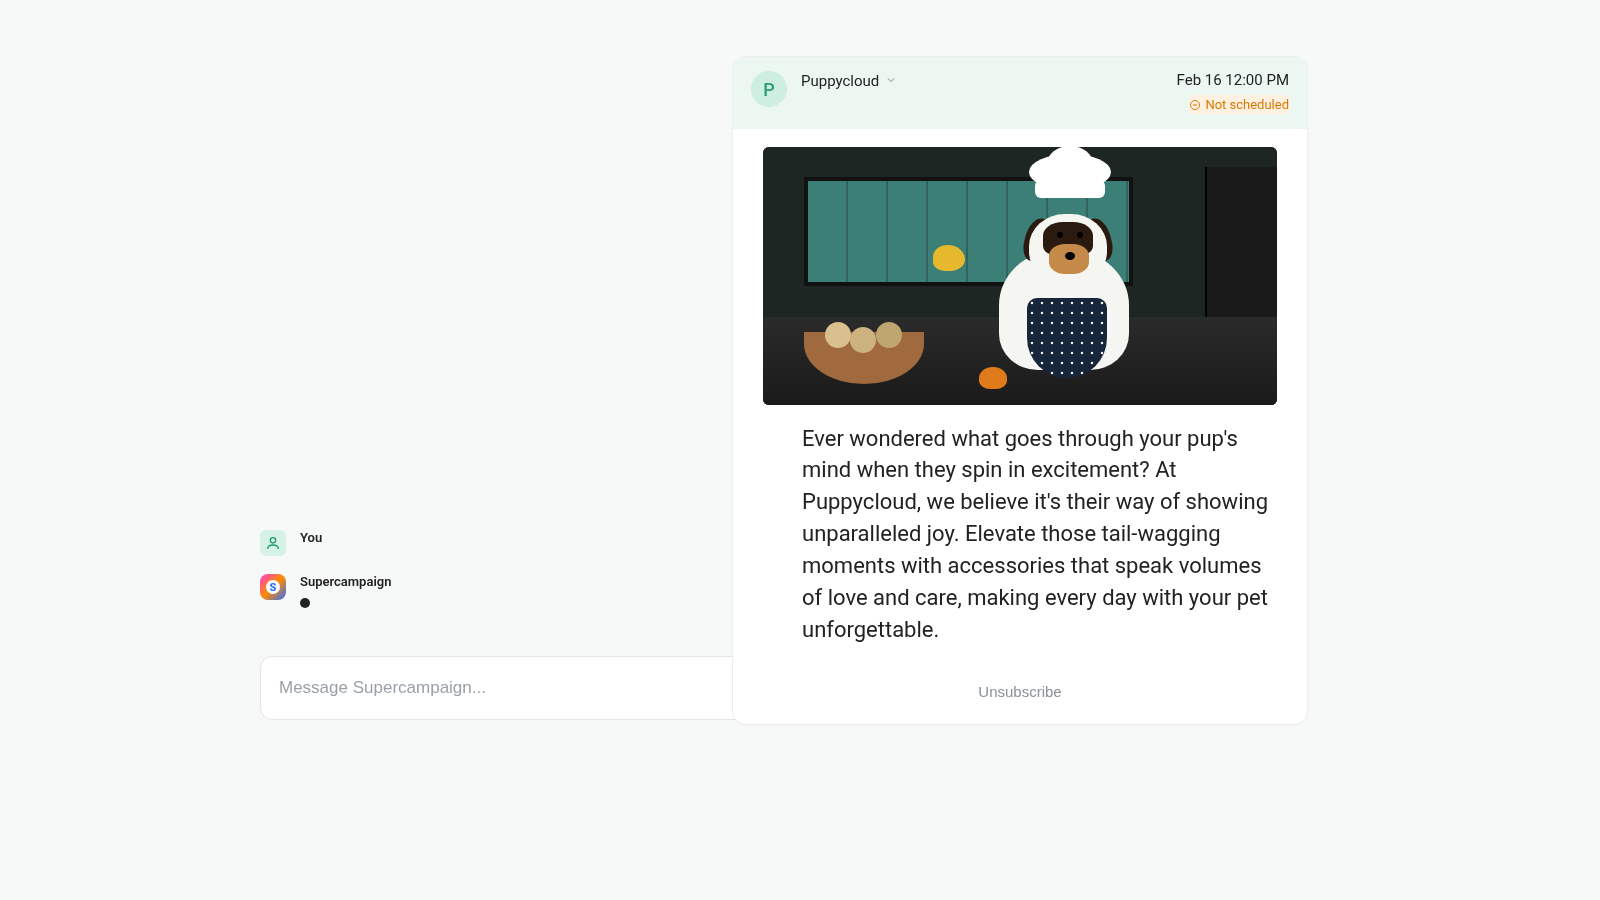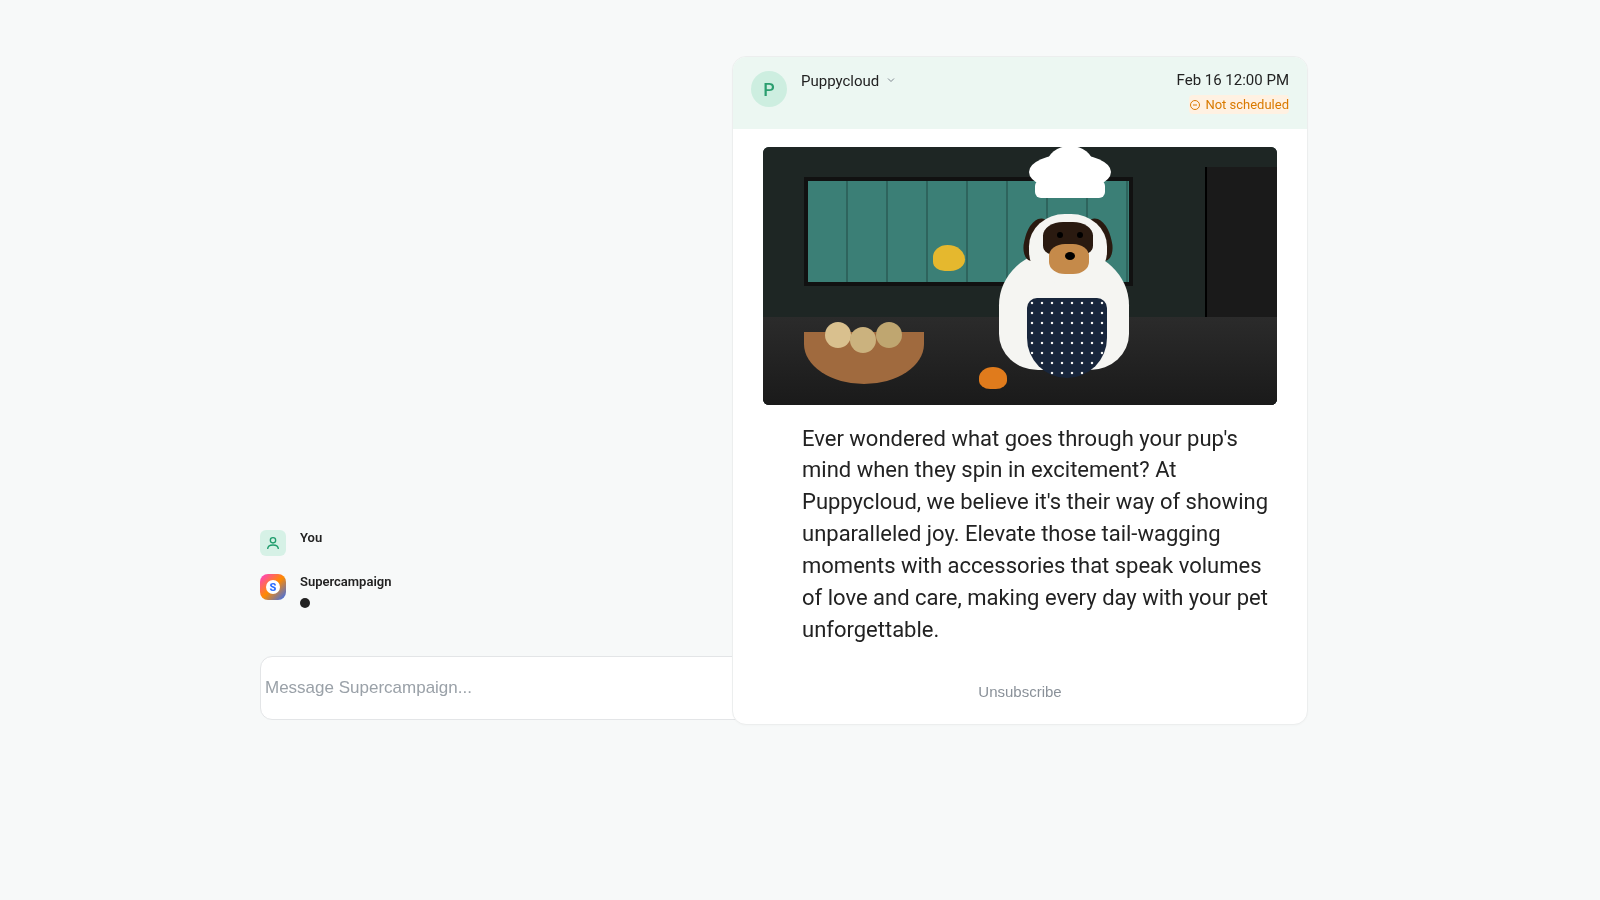--- a/index.html
+++ b/index.html
@@ -44,21 +44,21 @@
     width: 10px; height: 10px; border-radius: 50%;
     background:#222; display:inline-block; margin-top:4px;
   }
 
   
   .composer {
     position: absolute;
     left: 260px; top: 656px; width: 744px;
     border: 1px solid #e3e5e7; border-radius: 12px;
     background: #fff;
-    padding: 14px 14px 14px 4px;
+    padding: 14px 14px 14px 18px;
     display:flex; align-items:center; gap:12px;
   }
   .composer input {
     flex:1; border:none; outline:none; font-size:17px; color:#222;
     background:transparent;
   }
   .composer input::placeholder { color:#9aa1a8; }
   .send-btn {
     width: 38px; height: 34px; border-radius: 8px;
     background:#eef0f2; border:none;

